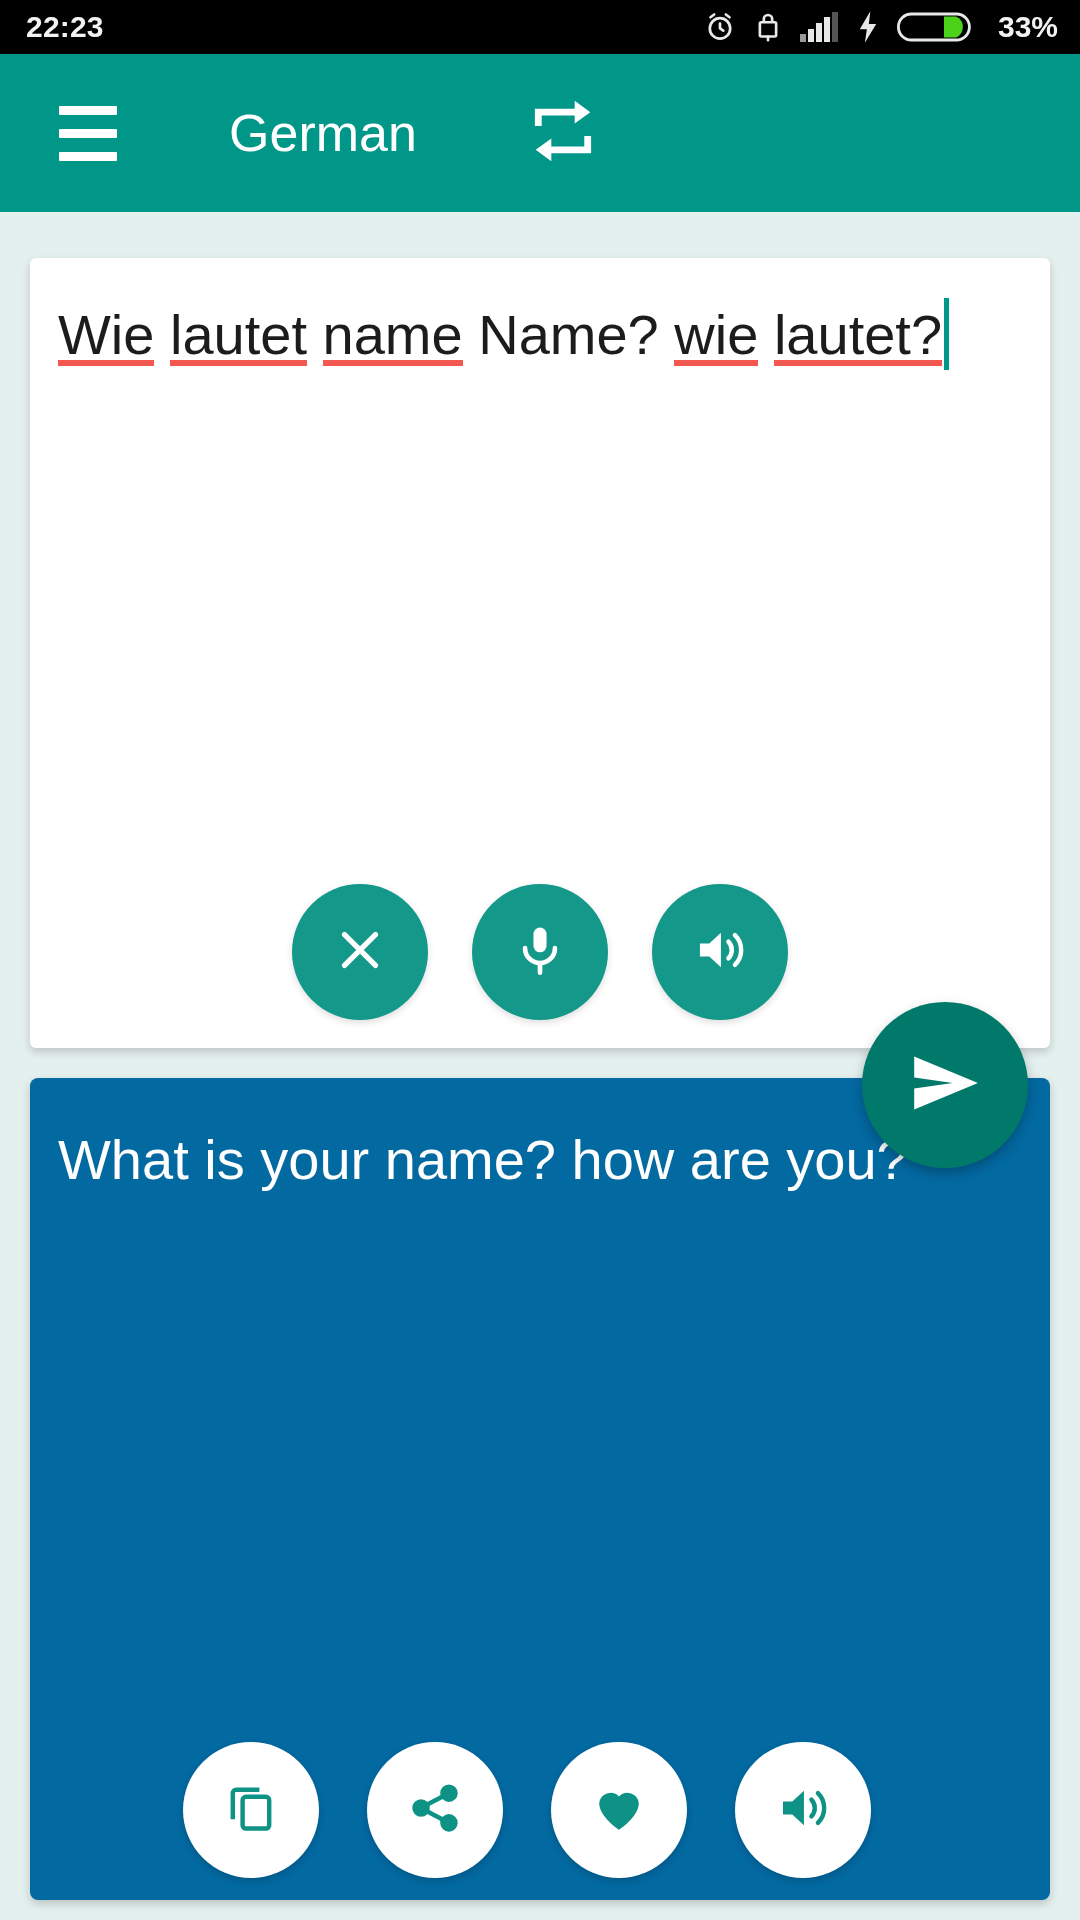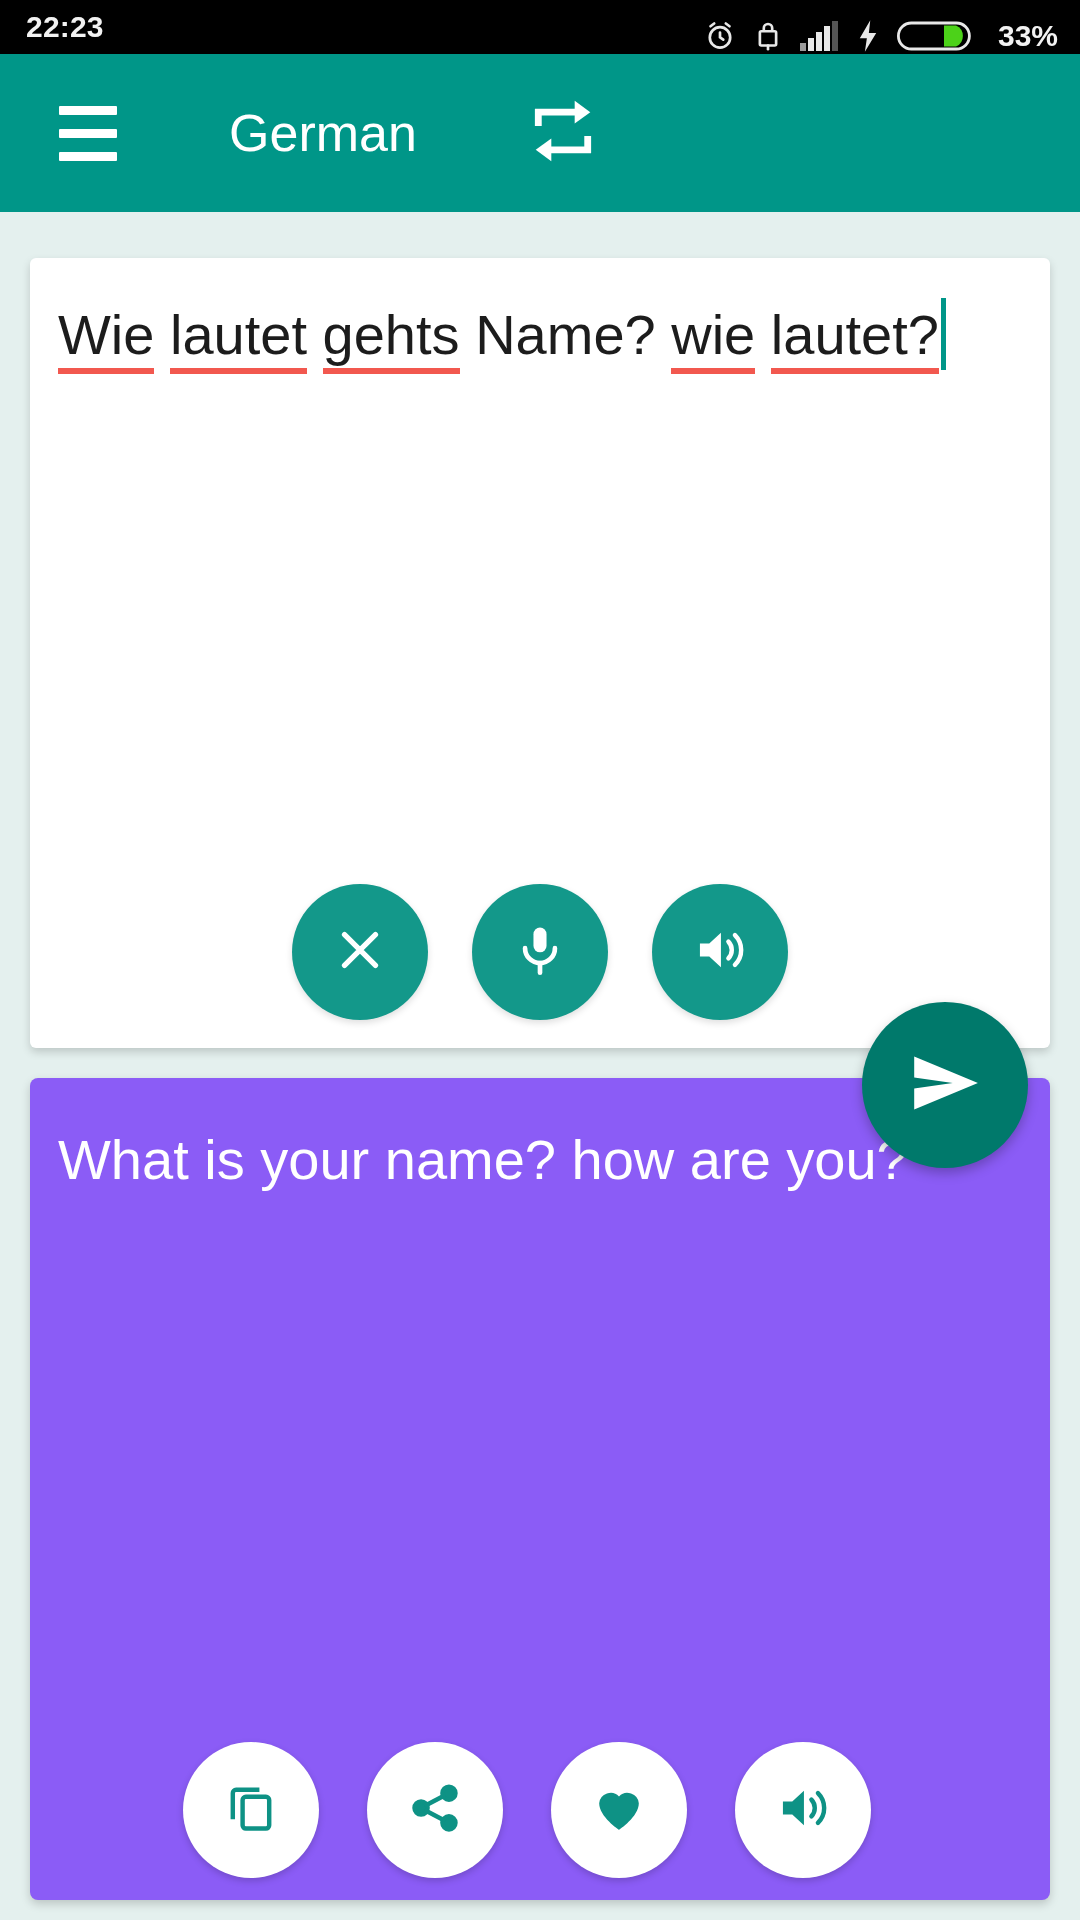--- a/index.html
+++ b/index.html
@@ -20,21 +20,21 @@
   }
 
   
   .status-bar {
     position: absolute;
     top: 0; left: 0;
     width: 1080px;
     height: 54px;
     background: #000000;
     display: flex;
-    align-items: flex-end;
+    align-items: center;
     padding: 0 22px 0 26px;
   }
   .status-clock {
     color: #f2f2f2;
     font-size: 30px;
     font-weight: bold;
     letter-spacing: 0.2px;
     line-height: 54px;
   }
   .status-spacer { flex: 1; }
@@ -121,21 +121,21 @@
     line-height: 1.22;
     color: #1c1c1c;
     white-space: nowrap;
   }
   .sp {
     position: relative;
     background-image: linear-gradient(#f2584f, #f2584f);
     background-repeat: no-repeat;
     background-size: 100% 6px;
     background-position: 0 100%;
-    padding-bottom: 8px;
+    padding-bottom: 0;
   }
   .caret {
     display: inline-block;
     width: 5px;
     height: 72px;
     background: #009688;
     vertical-align: -16px;
     margin-left: 2px;
   }
 
@@ -182,21 +182,21 @@
     z-index: 5;
   }
 
   
   .output-card {
     position: absolute;
     left: 30px;
     top: 1078px;
     width: 1020px;
     height: 822px;
-    background: #8b5cf6;
+    background: #0369a1;
     border-radius: 8px;
     box-shadow: 0 4px 10px rgba(0,0,0,0.18);
   }
   .output-text {
     position: absolute;
     left: 28px;
     top: 48px;
     right: 28px;
     font-size: 56px;
     line-height: 1.22;
@@ -289,21 +289,21 @@
 
   </div>
 
   <div class="input-card">
 
     <div class="input-text">
       <span class="sp">Wie</span>
       <span> </span>
       <span class="sp">lautet</span>
       <span> </span>
-      <span class="sp">gehts</span>
+      <span class="sp">name</span>
       <span> </span>
       <span>Name?</span>
       <span> </span>
       <span class="sp">wie</span>
       <span> </span>
       <span class="sp">lautet?</span><span class="caret"></span>
     </div>
 
     <div class="input-actions">
 

